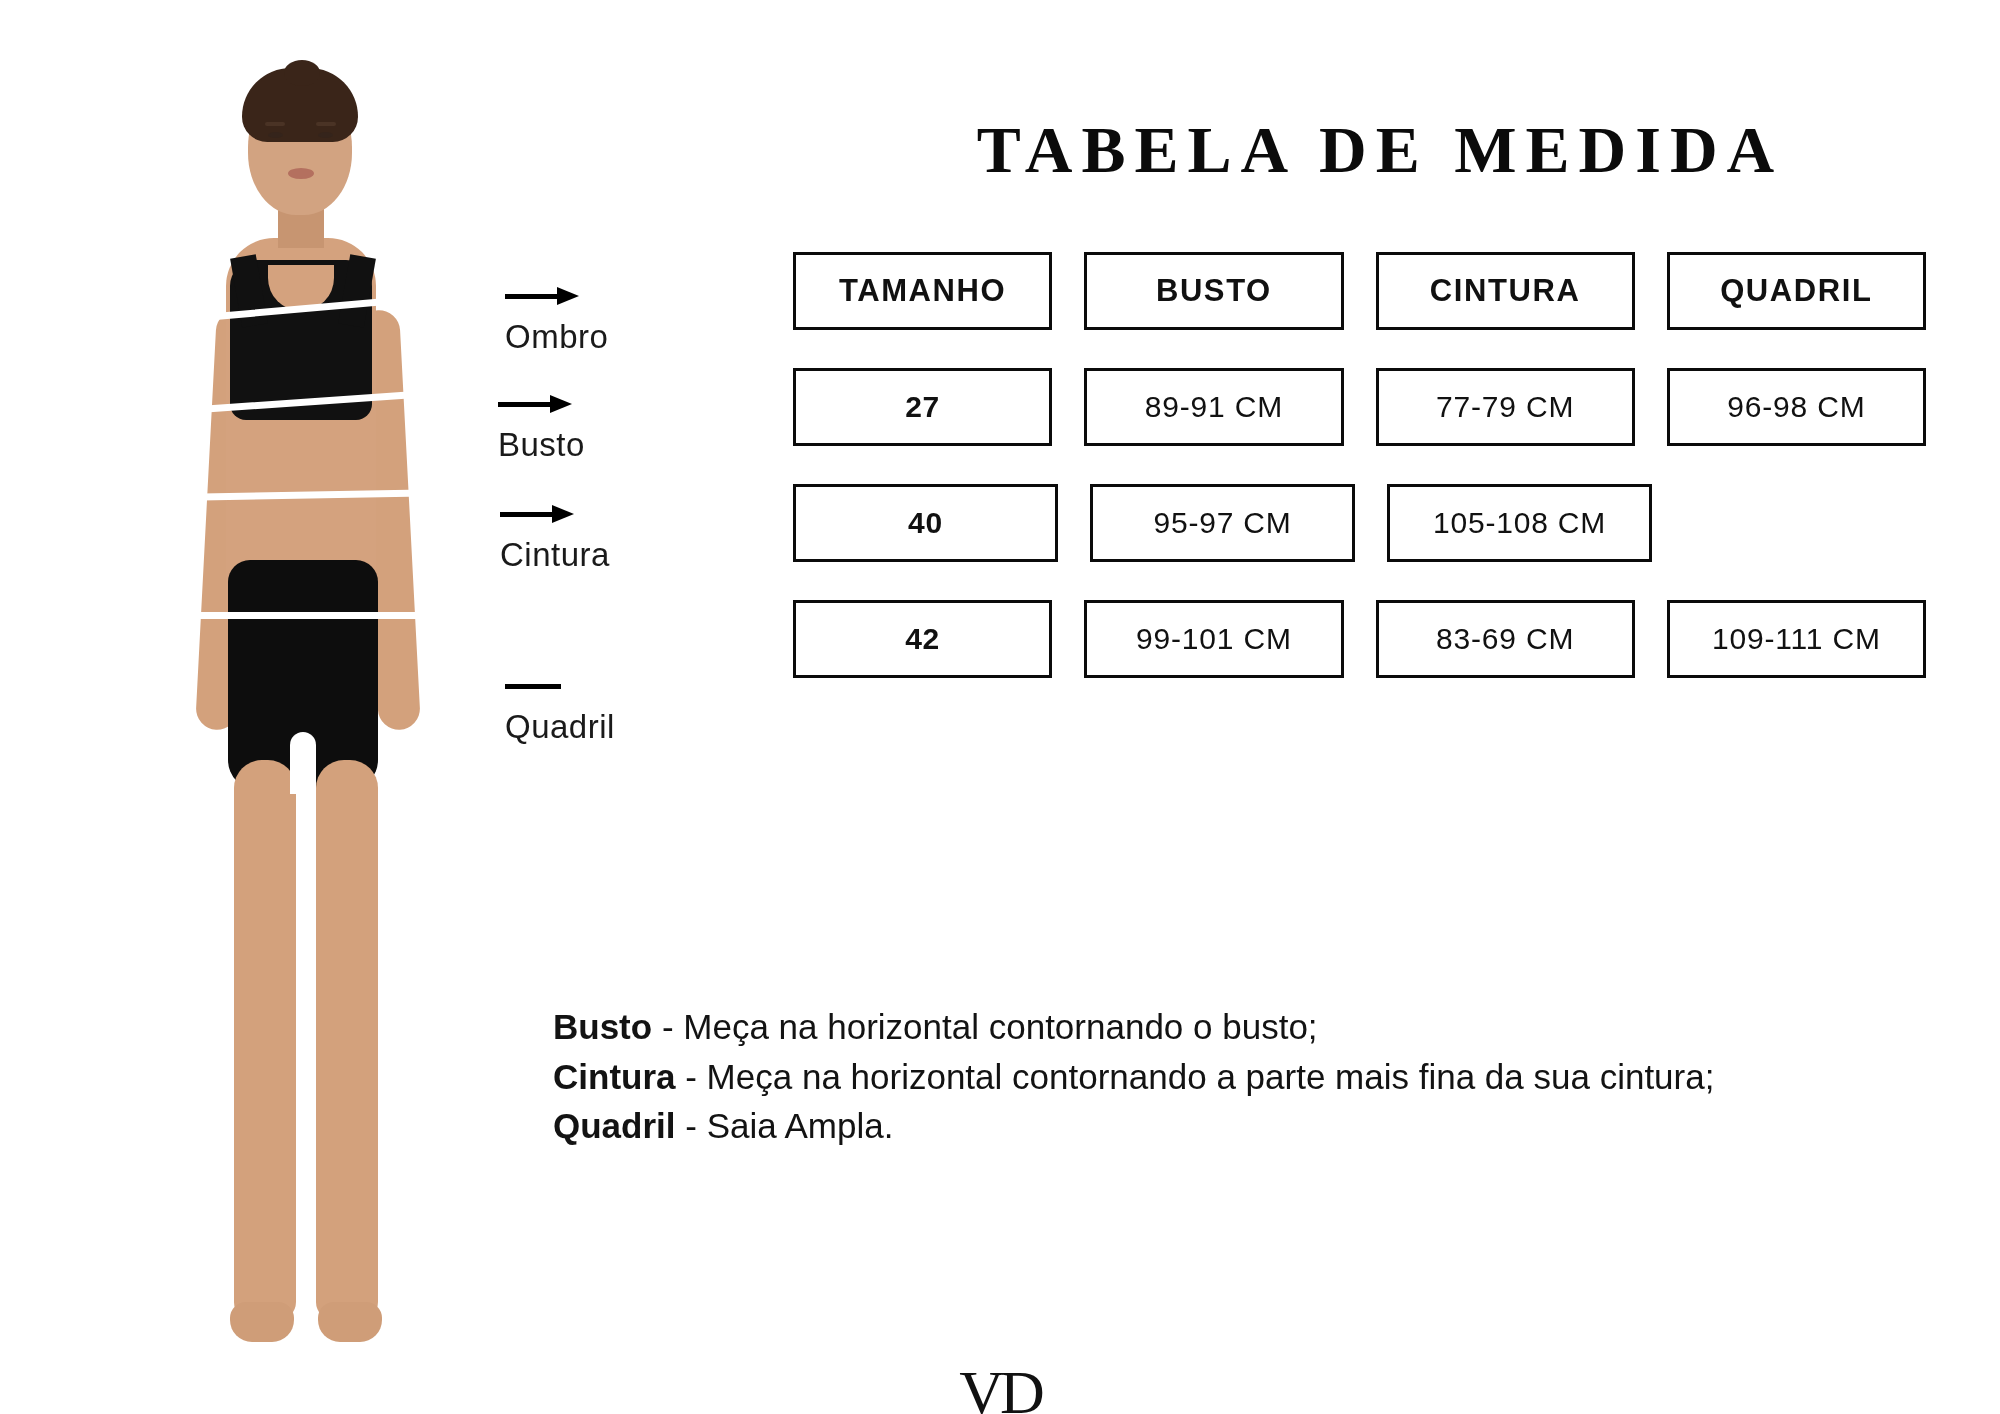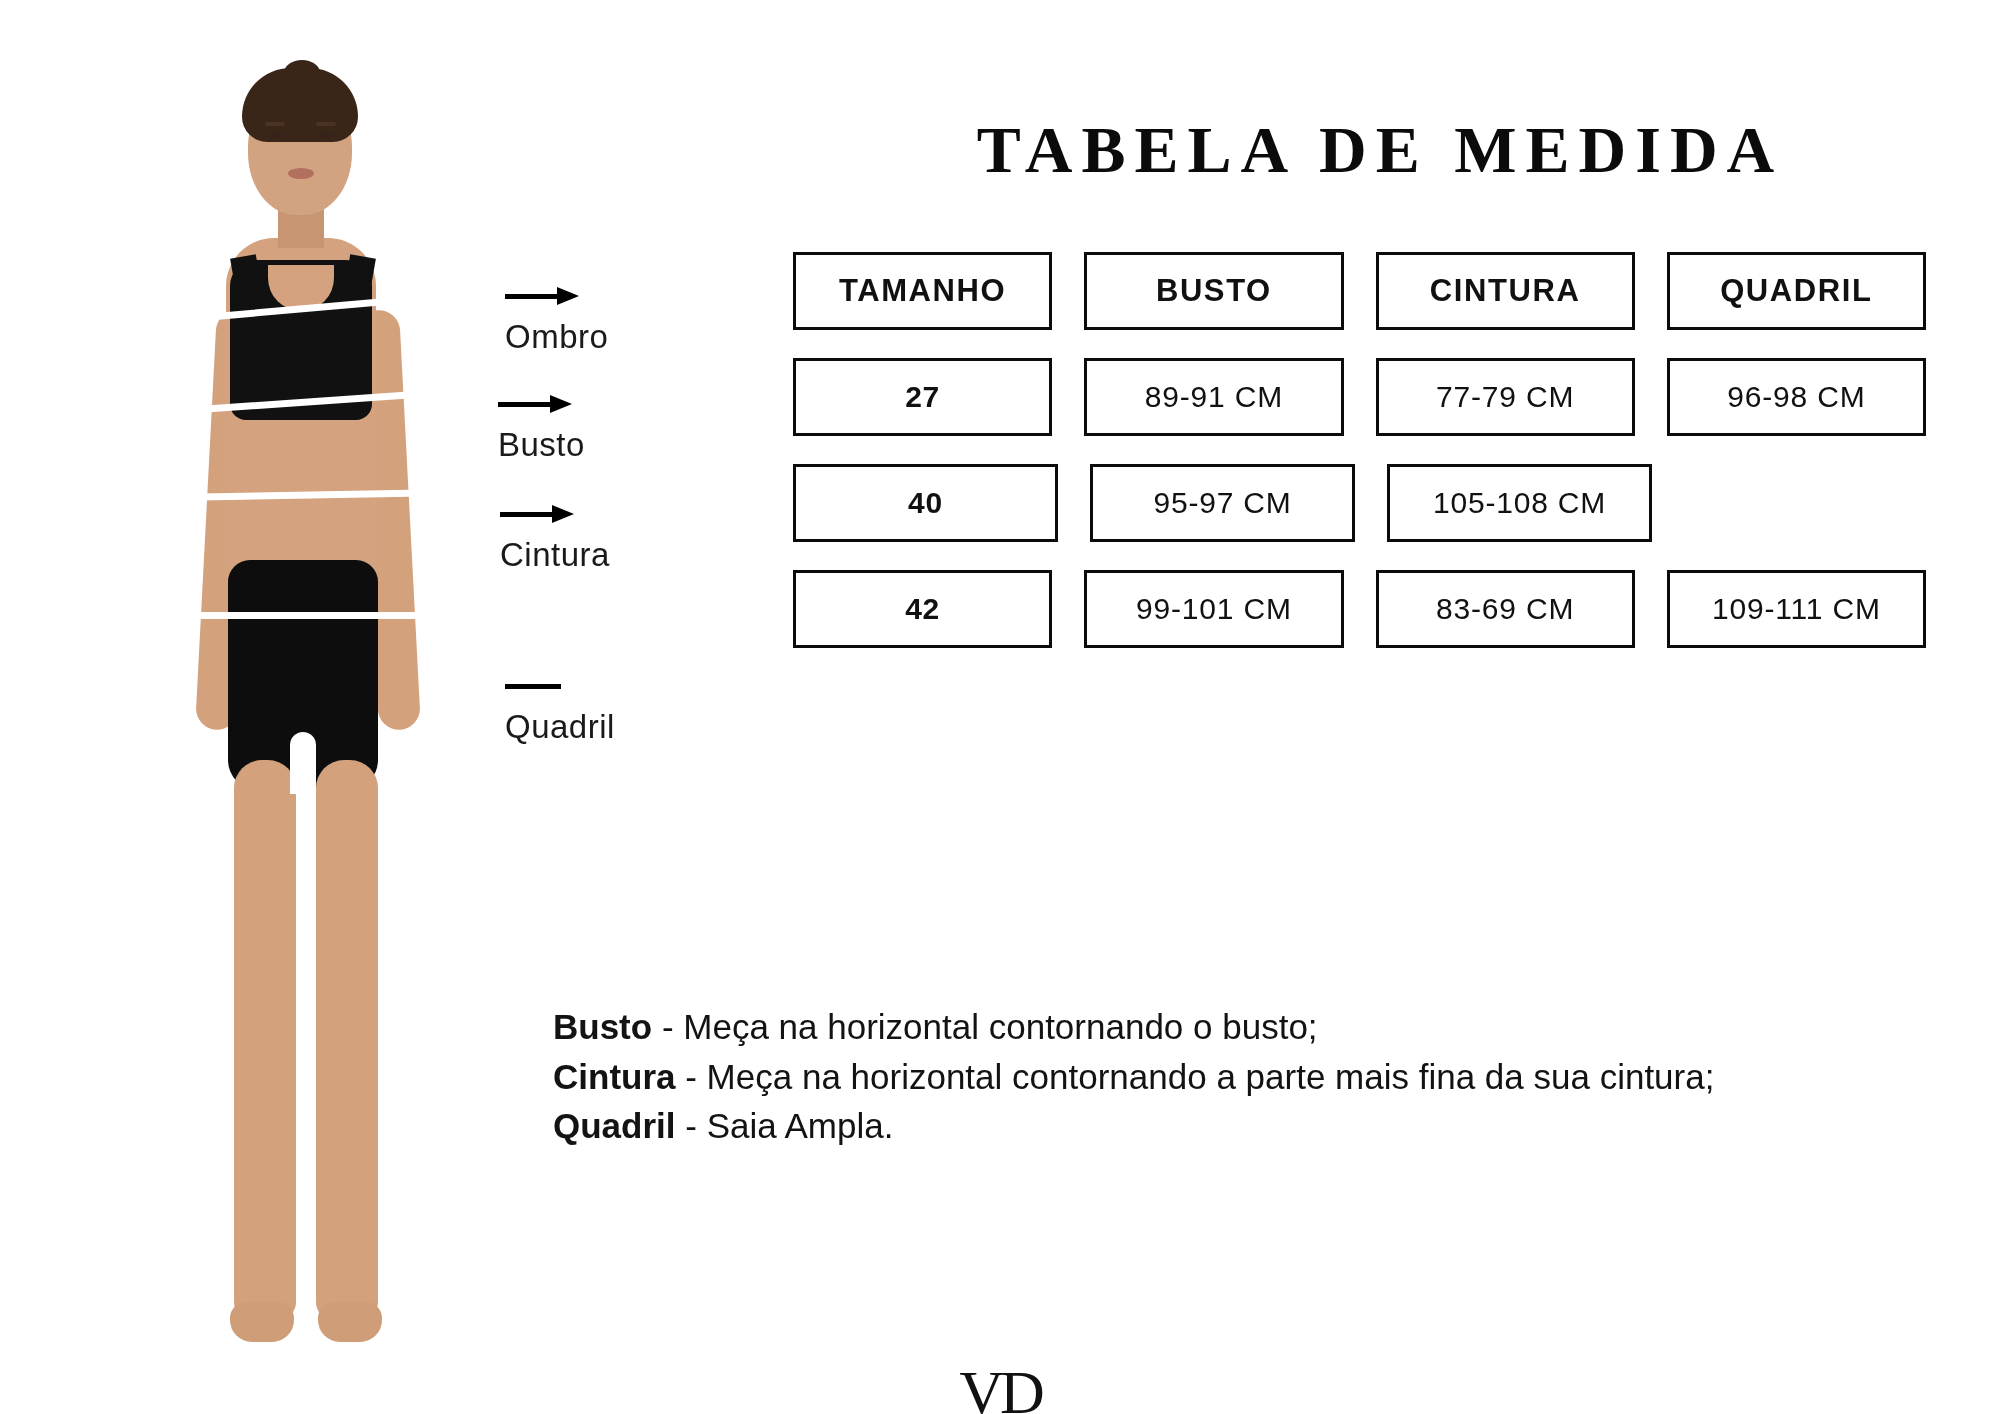--- a/index.html
+++ b/index.html
@@ -222,21 +222,21 @@
   
   #table {
     position: absolute;
     left: 793px;
     top: 252px;
     width: 1133px;
   }
   .trow {
     display: flex;
     gap: 32px;
-    margin-bottom: 28px;
+    margin-bottom: 38px;
   }
   .tcell {
     border: 3px solid #0b0b0b;
     height: 78px;
     display: flex;
     align-items: center;
     justify-content: center;
     font-size: 30px;
     color: #111;
     letter-spacing: 0.8px;

